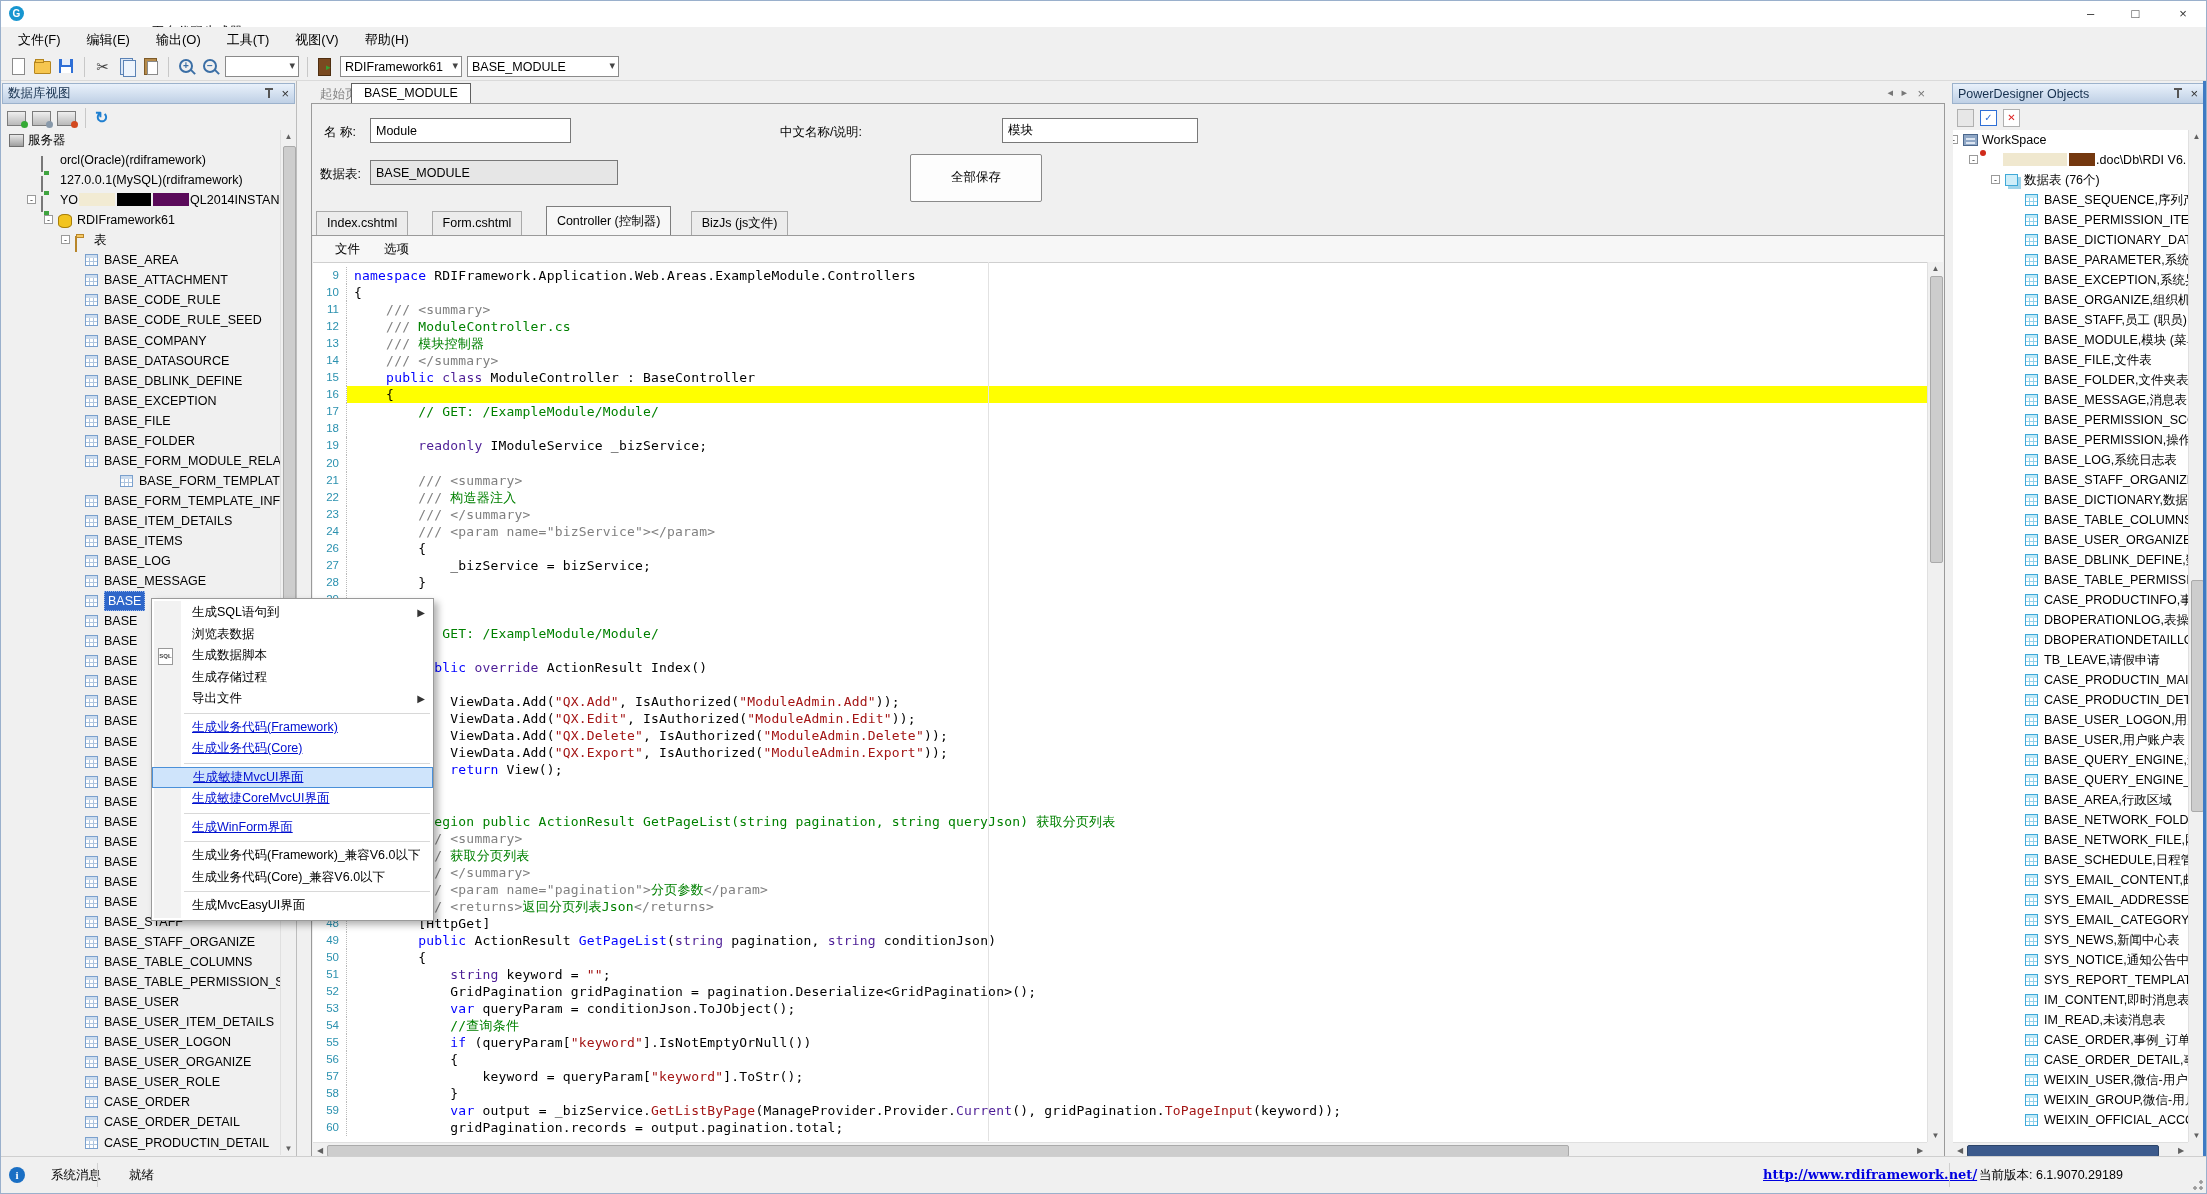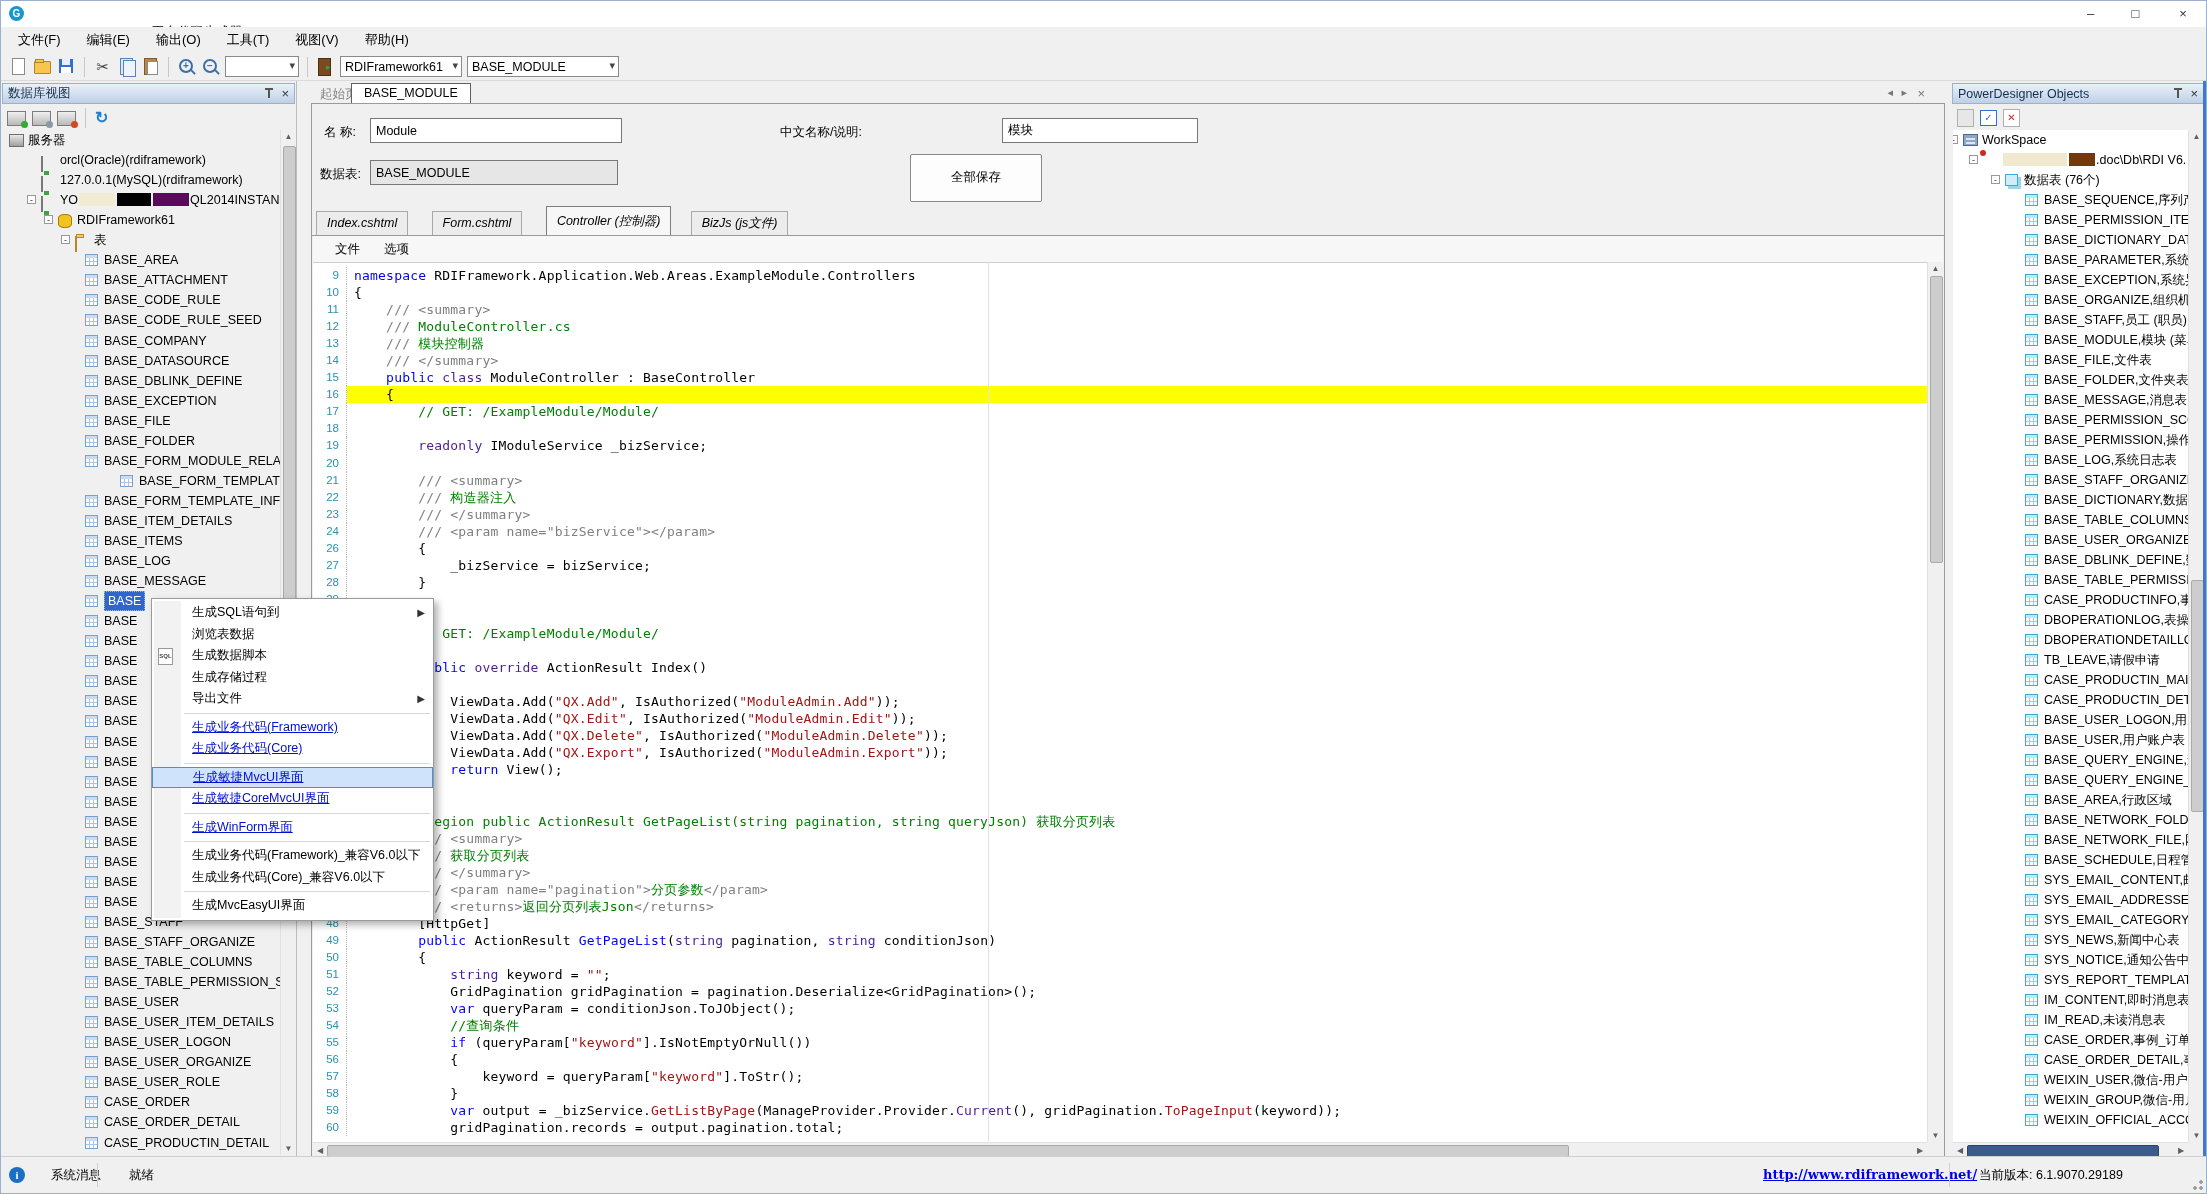--- a/index.html
+++ b/index.html
@@ -94,21 +94,21 @@
   .ptab-active{position:absolute;left:40px;top:0;background:#fff;border:1px solid #5f5f5f;border-bottom:none;
                padding:2px 12px 3px;font-size:12.5px;}
   .tabnav{position:absolute;top:3px;color:#777;font-size:11px;}
   .contentbox{left:310px;top:102px;width:1634px;height:1056px;background:#f0f0f0;border:1px solid #9a9a9a;box-sizing:border-box;}
   .flabel{position:absolute;font-size:12.5px;}
   .finput{position:absolute;height:25px;border:1px solid #787878;background:#fff;font-size:12.5px;
           padding:0 5px;box-sizing:border-box;font-family:"Liberation Sans",sans-serif;}
   .finput[readonly]{background:#e6e6e6;}
   .savebtn{position:absolute;left:598px;top:50px;width:130px;height:46px;background:#fdfdfd;border:1px solid #8a8a8a;
            border-radius:2px;font-size:12.5px;text-align:center;line-height:44px;}
-  .codetabs{position:absolute;left:0;top:103px;width:100%;height:29px;border-bottom:1px solid #9a9a9a;box-sizing:border-box;font-style:italic;}
+  .codetabs{position:absolute;left:0;top:103px;width:100%;height:29px;border-bottom:1px solid #9a9a9a;box-sizing:border-box;}
   .ctab{position:absolute;bottom:0;height:23px;line-height:23px;padding:0 10px;font-size:12.5px;
         background:#ececec;border:1px solid #a9a9a9;border-bottom:none;}
   .ctab.active{height:28px;line-height:28px;background:#f7f7f7;border-color:#7d7d7d;z-index:2;}
   .edmenu{position:absolute;left:1px;top:132px;right:1px;height:26px;background:#f7f7f7;display:flex;align-items:center;gap:4px;padding-left:12px;}
   .edmenu span{padding:3px 10px;font-size:12.5px;}
   .editor{position:absolute;left:1px;top:158px;right:17px;bottom:16px;background:#fff;border-top:1px solid #cfcfcf;overflow:hidden;}
   .cline{position:relative;display:flex;height:17.05px;line-height:17.05px;}
   .gut{width:34px;flex:0 0 34px;text-align:right;padding-right:7px;color:#2b91af;font-size:11.5px;
        border-right:1px dotted #b9b9b9;box-sizing:border-box;background:#fff;}
   .ct{flex:1;white-space:pre;padding-left:7px;font-family:"DejaVu Sans Mono",monospace;font-size:13px;letter-spacing:.2px;}
@@ -422,21 +422,21 @@
   <div class="abs tabstrip">
     <span class="ptab-start">起始页</span>
     <span class="ptab-active">BASE_MODULE</span>
     <span class="tabnav" style="right:52px;">◂</span>
     <span class="tabnav" style="right:38px;">▸</span>
     <span class="tabnav" style="right:20px;font-size:13px;">×</span>
   </div>
 
   <div class="abs contentbox">
     <span class="flabel" style="left:12px;top:20px;">名 称:</span>
-    <input class="finput" style="left: 58px; top: 14px; width: 252px;" value="Module">
+    <input class="finput" style="left: 58px; top: 14px; width: 201px;" value="Module">
     <span class="flabel" style="left:468px;top:20px;">中文名称/说明:</span>
     <input class="finput" style="left: 690px; top: 14px; width: 196px;" value="模块">
     <span class="flabel" style="left:8px;top:62px;">数据表:</span>
     <input class="finput" readonly="" style="left: 58px; top: 56px; width: 248px;" value="BASE_MODULE">
     <div class="savebtn">全部保存</div>
 
     <div class="codetabs" id="codetabs">
         <span class="ctab" style="left: 4px;">Index.cshtml</span>
         <span class="ctab" style="left: 119.6px;">Form.cshtml</span>
         <span class="ctab active" style="left: 233.9px;">Controller (控制器)</span>

